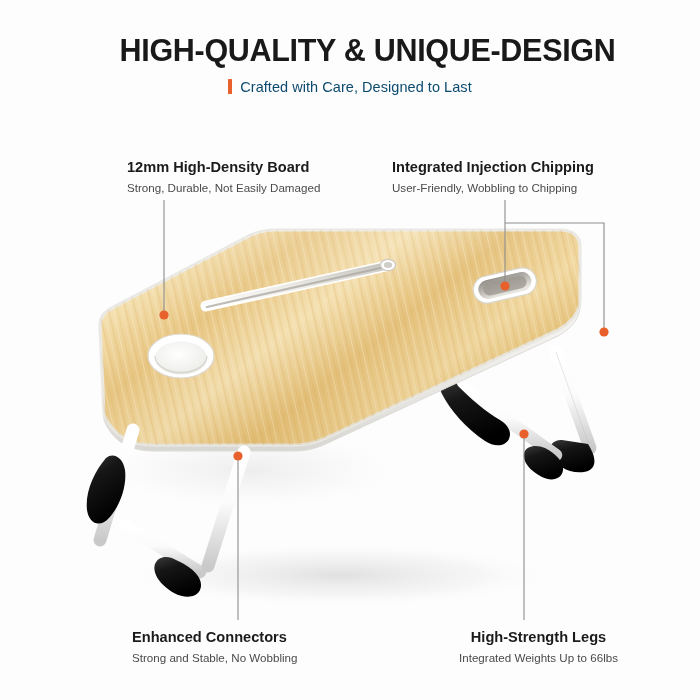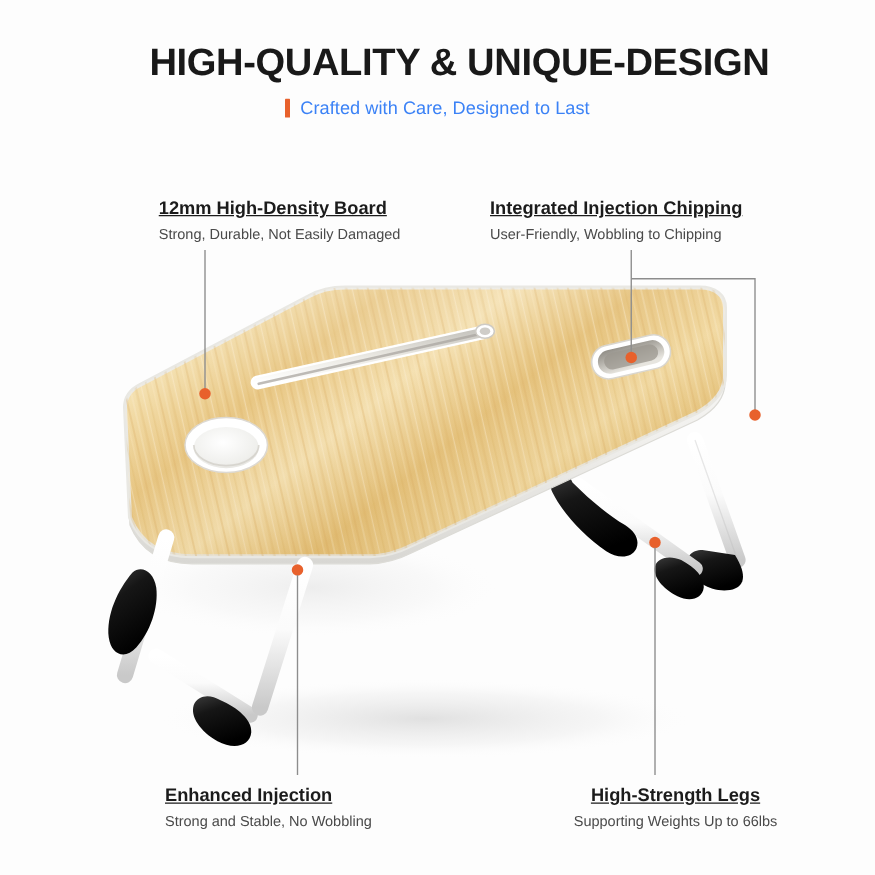--- a/index.html
+++ b/index.html
@@ -19,25 +19,25 @@
     font-size:30.5px;font-weight:700;letter-spacing:-0.3px;
     color:#191919;line-height:1.1;white-space:nowrap;margin-left:35px;
   }
   .subline{
     margin-top:11px;display:flex;align-items:center;justify-content:center;gap:8px;
   }
   .sub-accent{
     display:inline-block;width:4px;height:15px;background:#e8612c;border-radius:.5px;
     position:relative;top:0px;
   }
-  .subtitle{font-size:14.5px;color:#3b82f6;font-weight:400;letter-spacing:.05px;text-align:center;}
+  .subtitle{font-size:14.5px;color:#0c4a6e;font-weight:400;letter-spacing:.05px;text-align:center;}
 
   
   .callout{position:absolute;}
-  .co-title{font-size:14.6px;font-weight:700;color:#1b1b1b;line-height:1.25;white-space:nowrap;text-decoration:underline;}
+  .co-title{font-size:14.6px;font-weight:700;color:#1b1b1b;line-height:1.25;white-space:nowrap;}
   .co-sub{font-size:11.6px;color:#4a4a4a;margin-top:5px;line-height:1.25;white-space:nowrap;}
   .c-tl{left:127px;top:158px;text-align:left;}
   .c-tr{left:392px;top:158px;text-align:left;}
   .c-bl{left:132px;top:628px;text-align:left;}
   .c-br{left:459px;top:628px;text-align:center;}
 
   
   svg.art{position:absolute;left:0;top:0;width:700px;height:700px;}
   .dot{fill:#e8612c;}
   .lead{stroke:#8d8d8d;stroke-width:1.1;fill:none;}
@@ -231,22 +231,22 @@
     <div class="co-title">12mm High-Density Board</div>
     <div class="co-sub">Strong, Durable, Not Easily Damaged</div>
   </div>
 
   <div class="callout c-tr">
     <div class="co-title">Integrated Injection Chipping</div>
     <div class="co-sub">User-Friendly, Wobbling to Chipping</div>
   </div>
 
   <div class="callout c-bl">
-    <div class="co-title">Enhanced Injection</div>
+    <div class="co-title">Enhanced Connectors</div>
     <div class="co-sub">Strong and Stable, No Wobbling</div>
   </div>
 
   <div class="callout c-br">
     <div class="co-title">High-Strength Legs</div>
-    <div class="co-sub">Supporting Weights Up to 66lbs</div>
+    <div class="co-sub">Integrated Weights Up to 66lbs</div>
   </div>
 
 </div>
 
 </body></html>

